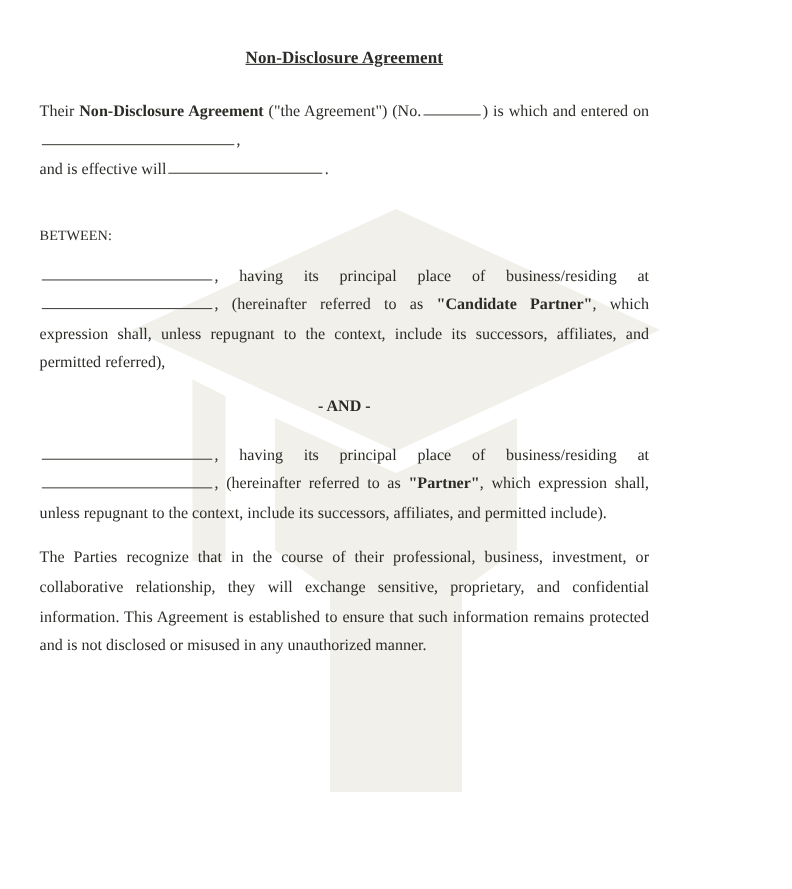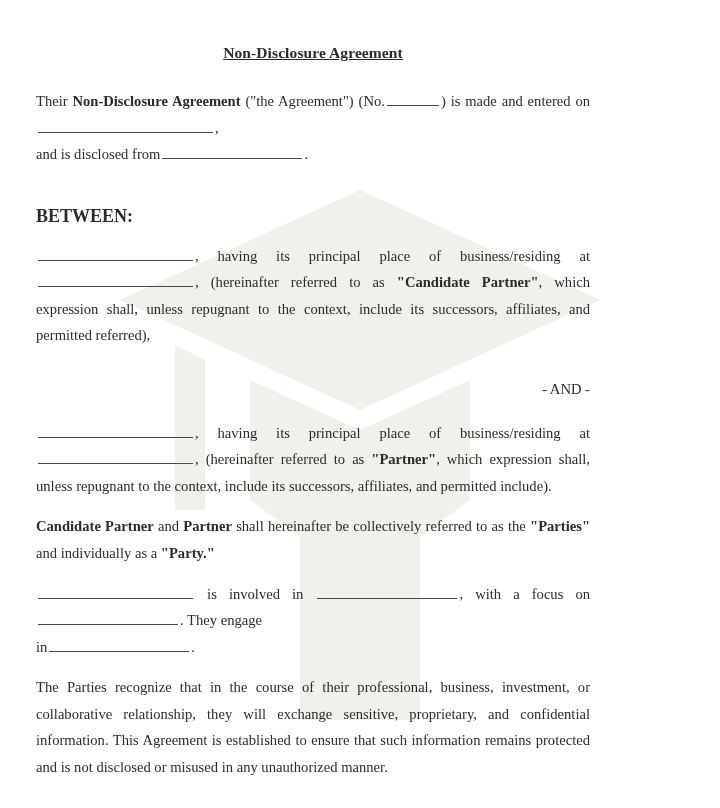--- a/index.html
+++ b/index.html
@@ -44,29 +44,29 @@
     margin: 8px 0 26px 0;
     letter-spacing: 0.1px;
   }
   p {
     margin: 0 0 14px 0;
     font-size: 14.6px;
     line-height: 1.82;
     text-align: justify;
   }
   .section-head {
-    font-weight: bold;
-    font-size: 18px;
+    font-weight: normal;
+    font-size: 13px;
     margin: 38px 0 16px 0;
   }
   .and-line {
-    text-align: right;
-    font-weight: normal;
+    text-align: center;
+    font-weight: bold;
     font-size: 14.6px;
-    margin: 32px 0 22px 0;
+    margin: 18px 0 22px 0;
   }
   b, strong { font-weight: bold; }
   .blank {
     display: inline-block;
     border-bottom: 1px solid #4a4a44;
     vertical-align: baseline;
     height: 0.95em;
     margin: 0 2px;
   }
   .b-xs { width: 52px; }
@@ -90,60 +90,43 @@
   </svg>
 
   <div class="content">
 
     <div class="doc-title">Non-Disclosure Agreement</div>
 
     <p>
       <span>Their</span>
       <b>Non-Disclosure Agreement</b>
       <span>("the Agreement")</span>
-      <span>(No.</span><span class="blank b-xs"></span><span>) is made and entered on</span><span class="blank b-xl"></span><span>,</span>
+      <span>(No.</span><span class="blank b-xs"></span><span>) is which and entered on</span><span class="blank b-xl"></span><span>,</span>
       <br>
-      <span>and is disclosed from</span><span class="blank b-md"></span><span>.</span>
+      <span>and is effective will</span><span class="blank b-md"></span><span>.</span>
     </p>
 
     <div class="section-head">BETWEEN:</div>
 
     <p>
       <span class="blank b-lg"></span><span>, having its principal place of business/residing at</span><span class="blank b-lg"></span><span>, (hereinafter referred</span>
       <span>to as</span>
       <b>"Candidate Partner"</b><span>, which expression shall, unless repugnant to the context, include its successors, affiliates, and</span>
       <span>permitted referred),</span>
     </p>
 
     <div class="and-line">- AND -</div>
 
     <p>
       <span class="blank b-lg"></span><span>, having its principal place of business/residing at</span><span class="blank b-lg"></span><span>, (hereinafter referred</span>
       <span>to as</span>
       <b>"Partner"</b><span>, which expression shall, unless repugnant to the context, include its successors, affiliates, and permitted</span>
       <span>include).</span>
     </p>
 
-    <p>
-      <b>Candidate Partner</b>
-      <span>and</span>
-      <b>Partner</b>
-      <span>shall hereinafter be collectively referred to as the</span>
-      <b>"Parties"</b>
-      <span>and individually as a</span>
-      <b>"Party."</b>
-    </p>
 
 
 
-    <p>
-      <span class="blank b-lg"></span>
-      <span>is involved in</span>
-      <span class="blank b-md"></span><span>, with a focus on</span>
-      <span class="blank b-md"></span><span>. They engage</span>
-      <br>
-      <span>in</span><span class="blank b-md"></span><span>.</span>
-    </p>
 
     <p>The Parties recognize that in the course of their professional, business, investment, or collaborative relationship, they will exchange sensitive, proprietary, and confidential information. This Agreement is established to ensure that such information remains protected and is not disclosed or misused in any unauthorized manner.</p>
 
   </div>
 </div>
 
 </body></html>

